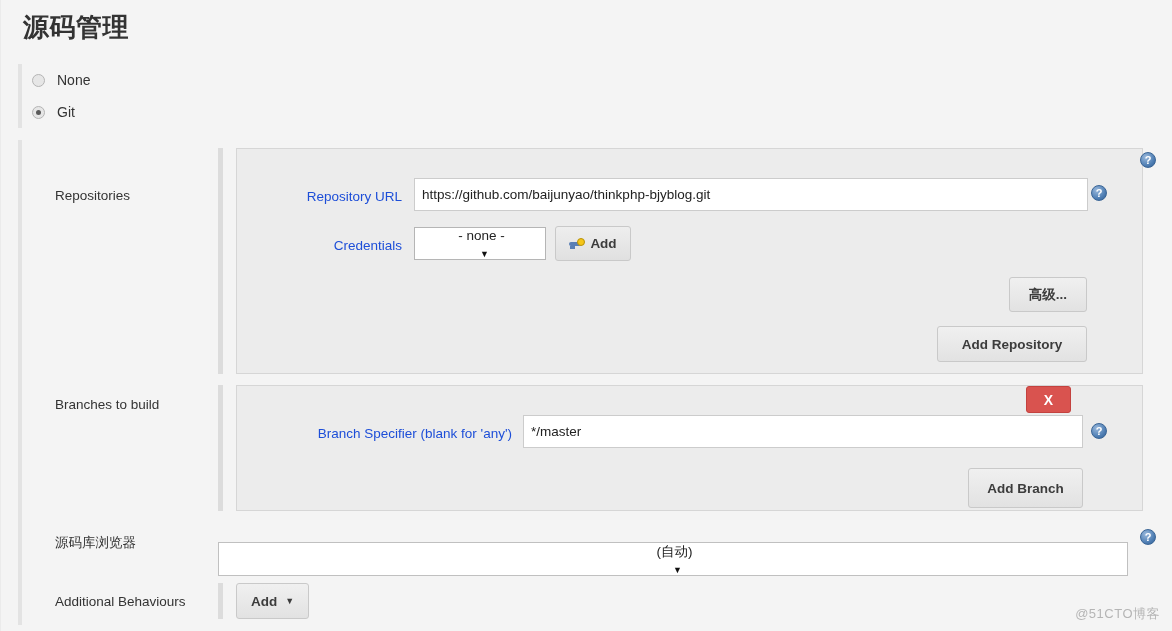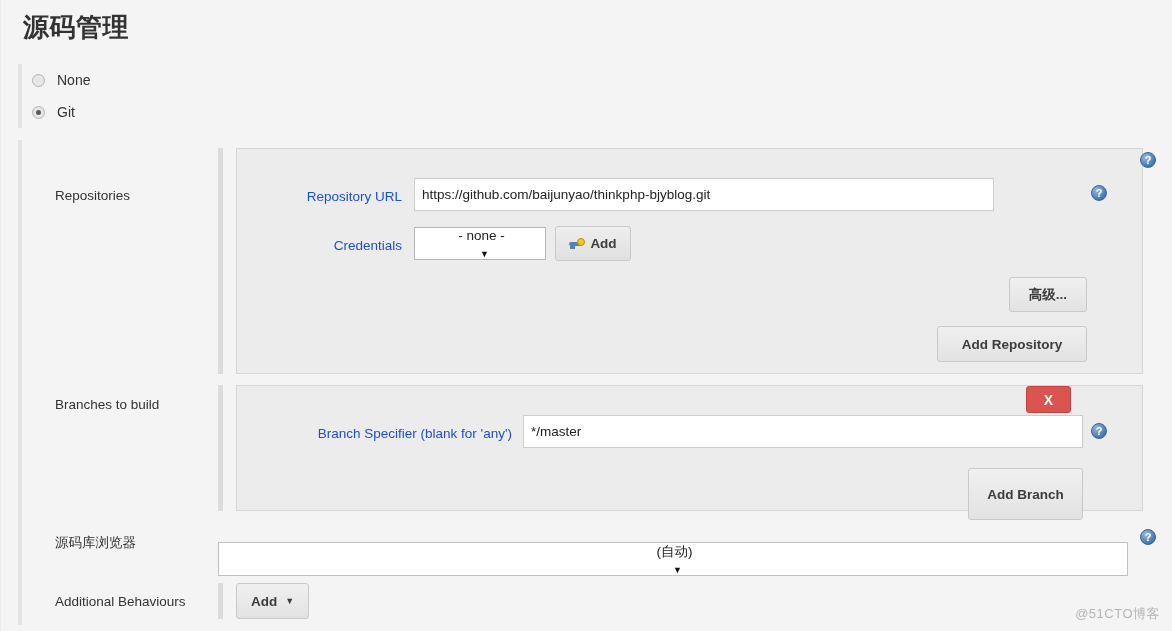--- a/index.html
+++ b/index.html
@@ -270,21 +270,21 @@
   </div>
 
   <div class="git-section">
 
     <div class="cfg-label" style="left:33px; top:20px;margin-top:28px;">Repositories</div>
 
     <div class="block-wrap" style="left:196px; top:8px; width:920px; height:226px;">
       <div class="block-inner" style="width:907px; height:226px;">
 
         <div class="field-label" style="left:35px; top:40px; width:130px;">Repository URL</div>
-        <input class="text-input" style="left: 177px; top: 29px; width: 580px; height: 33px;" value="https://github.com/baijunyao/thinkphp-bjyblog.git">
+        <input class="text-input" style="left: 177px; top: 29px; width: 674px; height: 33px;" value="https://github.com/baijunyao/thinkphp-bjyblog.git">
 
         <div class="field-label" style="left:35px; top:89px; width:130px;">Credentials</div>
         <div class="select-box" style="left:177px; top:78px; width:132px; height:33px;">
           <span class="sel-val">- none -</span>
           <span class="caret">▼</span>
         </div>
 
         <div class="btn btn-add-cred" style="left:318px; top:77px; width:76px; height:35px;">
           <span class="key-icon">
             <span class="kbody"></span>
@@ -306,21 +306,21 @@
     <div class="help-icon" style="left:1118px; top:12px;">?</div>
 
     <div class="cfg-label" style="left:33px; top:257px;">Branches to build</div>
 
     <div class="block-wrap" style="left:196px; top:245px; width:920px; height:126px;">
       <div class="block-inner" style="width:907px; height:126px;">
 
         <div class="field-label" style="left:35px; top:40px; width:240px;">Branch Specifier (blank for 'any')</div>
         <input class="text-input" style="left: 286px; top: 29px; width: 560px; height: 33px;" value="*/master">
 
-        <div class="btn plain" style="left:731px; top:82px; width:115px; height:52px;">Add Branch</div>
+        <div class="btn plain" style="left:731px; top:82px; width:115px; height:40px;">Add Branch</div>
       </div>
     </div>
 
     <div class="btn btn-delete" style="left:1004px; top:246px; width:45px; height:27px;">X</div>
 
     <div class="help-icon" style="left:1069px; top:283px;">?</div>
 
     <div class="cfg-label" style="left:33px; top:394px;">源码库浏览器</div>
 
     <div class="select-box" style="left:196px; top:382px; width:910px; height:34px; border-color:#c0c0c0;margin-top:20px;">

